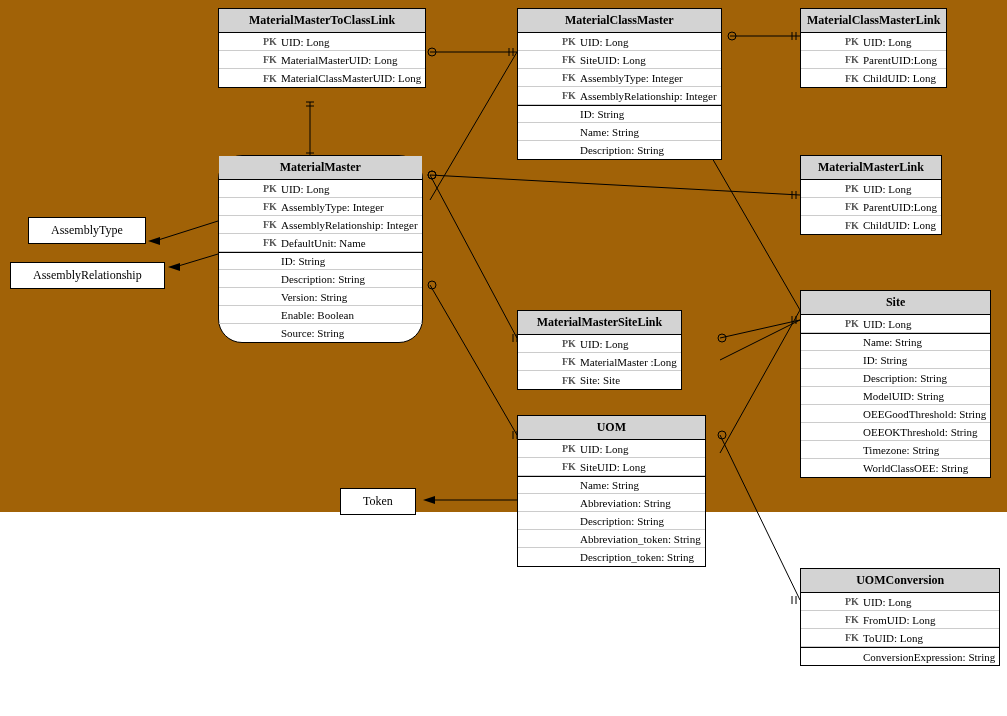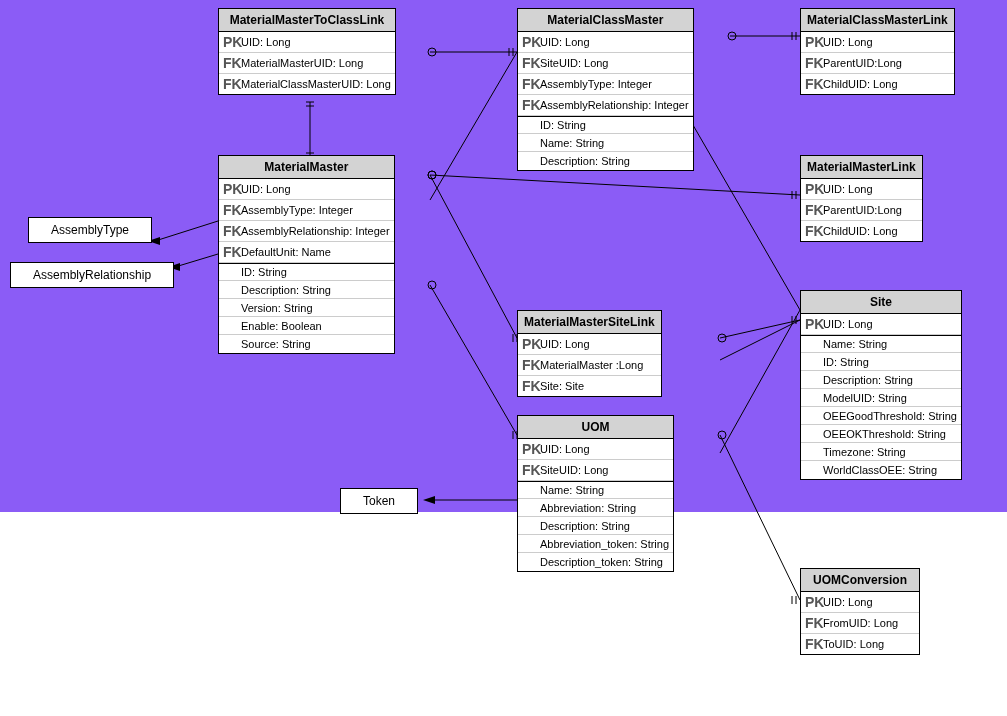--- a/index.html
+++ b/index.html
@@ -9,21 +9,22 @@
       font-size: 12px;
       width: 1007px;
       height: 716px;
       overflow: hidden;
       position: relative;
     }
     .diagram-container {
       position: relative;
       width: 1007px;
       height: 512px;
-      background: #8b5cf6;
+      background: #a16207;
+      font-family: Liberation Serif, serif;
     }
     .entity-table {
       position: absolute;
       border: 1px solid #000;
       background: #fff;
       min-width: 120px;
     }
     .entity-header {
       background: #d3d3d3;
       text-align: center;
@@ -38,25 +39,26 @@
       align-items: center;
       min-height: 18px;
     }
     .entity-row:last-child {
       border-bottom: none;
     }
     .entity-row.separator {
       border-top: 1px solid #000;
     }
     .key-label {
-      font-size: 14px;
+      font-size: 10px;
       color: #555;
       width: 18px;
       min-width: 18px;
       font-weight: bold;
+      margin-left: 40px;
     }
     .field-text {
       flex: 1;
       font-size: 11px;
     }
     .external-entity {
       position: absolute;
       border: 1px solid #000;
       background: #fff;
       padding: 5px 22px;
@@ -202,21 +204,21 @@
         </div>
         <div class="entity-row">
           <span class="key-label">FK</span>
           <span class="field-text">ParentUID:Long</span>
         </div>
         <div class="entity-row">
           <span class="key-label">FK</span>
           <span class="field-text">ChildUID: Long</span>
         </div>
       </div>
-      <div class="entity-table" style="left: 218px; top: 155px;">
+      <div class="entity-table" style="left: 218px; top: 155px; border-radius: 24px;">
         <div class="entity-header">MaterialMaster</div>
         <div class="entity-row">
           <span class="key-label">PK</span>
           <span class="field-text">UID: Long</span>
         </div>
         <div class="entity-row">
           <span class="key-label">FK</span>
           <span class="field-text">AssemblyType: Integer</span>
         </div>
         <div class="entity-row">
@@ -354,20 +356,24 @@
           <span class="key-label">PK</span>
           <span class="field-text">UID: Long</span>
         </div>
         <div class="entity-row">
           <span class="key-label">FK</span>
           <span class="field-text">FromUID: Long</span>
         </div>
         <div class="entity-row">
           <span class="key-label">FK</span>
           <span class="field-text">ToUID: Long</span>
+        </div>
+        <div class="entity-row separator">
+          <span class="key-label"></span>
+          <span class="field-text">ConversionExpression: String</span>
         </div>
       </div>
       <div class="external-entity" style="left: 28px; top: 217px;">AssemblyType</div>
       <div class="external-entity" style="left: 10px; top: 262px;">AssemblyRelationship</div>
       <div class="external-entity" style="left: 340px; top: 488px;">Token</div>
     </div>
 
 </div>
 
 </body></html>

